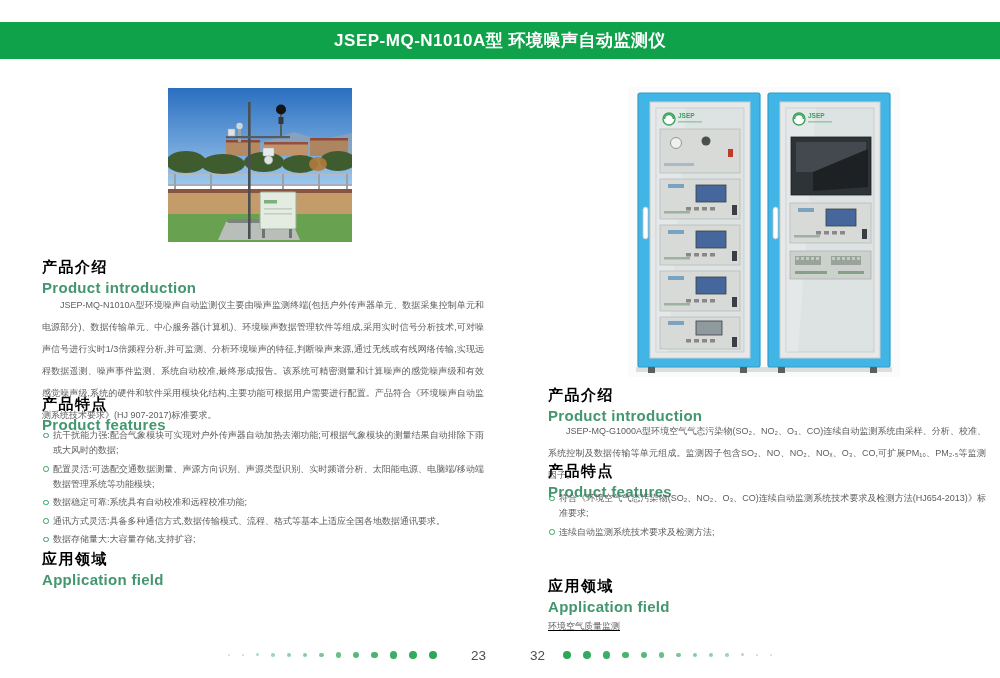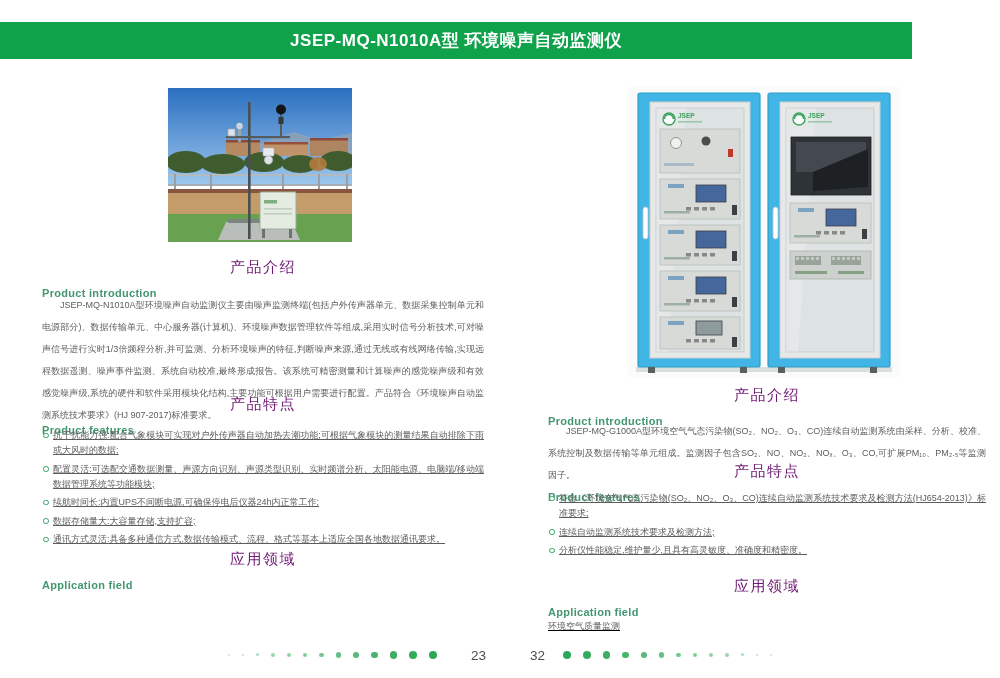--- a/index.html
+++ b/index.html
@@ -1,39 +1,39 @@
 <!DOCTYPE html>
 <html><head>
 <meta charset="utf-8">
 <style>
   html,body{margin:0;padding:0;background:#ffffff;}
   .page{position:relative;width:1000px;height:678px;background:#ffffff;overflow:hidden;
         font-family:"Liberation Sans","DejaVu Sans",sans-serif;}
 
   
-  .header-bar{position:absolute;top:22px;left:0;width:912px;height:37px;background:#10a14b;display:flex;}
+  .header-bar{position:absolute;top:22px;left:0;width:1000px;height:37px;background:#10a14b;display:flex;}
   .header-half{flex:1;display:flex;align-items:center;justify-content:center;color:#ffffff;}
   .title-left{font-size:17px;font-weight:bold;letter-spacing:0.5px;}
   .title-right{font-size:12.5px;font-weight:bold;letter-spacing:0.2px;}
 
   
   .photo{position:absolute;}
   #left-photo{left:168px;top:88px;width:184px;height:154px;}
   #right-photo{left:628px;top:87px;width:272px;height:290px;}
 
   
   .section{position:absolute;width:442px;}
   .col-left{left:42px;}
   .col-right{left:548px;width:438px;}
-  .h-cn{font-size:15px;font-weight:normal;color:#701a75;margin:0;letter-spacing:1.5px;text-align:center;}
-  .h-en{font-size:11px;font-weight:bold;color:#43976f;margin:10px 0 0 0;letter-spacing:0.3px;}
+  .h-cn{font-size:15px;font-weight:bold;color:#000000;margin:0;letter-spacing:1.5px;}
+  .h-en{font-size:15px;font-weight:bold;color:#43976f;margin:2px 0 0 0;letter-spacing:0.3px;}
   .body-text{font-size:9px;color:#5d5d5d;line-height:22px;text-align:justify;margin:0;}
   .indent{text-indent:2em;}
   ul.features{list-style:none;margin:0;padding:0;font-size:9px;color:#5d5d5d;line-height:15px;}
-  ul.features li{position:relative;padding-left:11px;margin-bottom:3.5px;text-align:justify;text-decoration:underline;}
+  ul.features li{position:relative;padding-left:11px;margin-bottom:3.5px;text-align:justify;}
   ul.features li::before{content:"";position:absolute;left:1px;top:4.5px;width:3.6px;height:3.6px;
         border:1.3px solid #2fa45c;border-radius:50%;background:#ffffff;}
 
   
   .footer{position:absolute;top:643px;left:0;width:1000px;height:24px;
         display:flex;align-items:center;justify-content:center;}
   .dots{display:flex;align-items:center;gap:12px;}
   .dot{border-radius:50%;background:#2ca757;flex:none;}
   .pagenum{font-size:13.5px;color:#4d4d4d;flex:none;}
   .pagenum.pn-left{margin:0 22px 0 34px;text-align:right;}
@@ -248,23 +248,23 @@
   </div>
 
   <div class="section col-left" style="top:395px;">
     <h3 class="h-cn">产品特点</h3>
     <p class="h-en">Product features</p>
   </div>
   <div class="section col-left" style="top:428px;">
     <ul class="features">
       <li>抗干扰能力强:配合气象模块可实现对户外传声器自动加热去潮功能;可根据气象模块的测量结果自动排除下雨或大风时的数据;</li>
       <li>配置灵活:可选配交通数据测量、声源方向识别、声源类型识别、实时频谱分析、太阳能电源、电脑端/移动端数据管理系统等功能模块;</li>
-      <li>续航时间长:内置UPS不间断电源,可确保停电后仪器24h内正常工作;</li>
+      <li>数据稳定可靠:系统具有自动校准和远程校准功能;</li>
+      <li>通讯方式灵活:具备多种通信方式,数据传输模式、流程、格式等基本上适应全国各地数据通讯要求。</li>
       <li>数据存储量大:大容量存储,支持扩容;</li>
-      <li>通讯方式灵活:具备多种通信方式,数据传输模式、流程、格式等基本上适应全国各地数据通讯要求。</li>
     </ul>
   </div>
 
   <div class="section col-left" style="top:550px;">
     <h3 class="h-cn">应用领域</h3>
     <p class="h-en">Application field</p>
   </div>
 
   <div class="section col-right" style="top:386px;">
     <h3 class="h-cn">产品介绍</h3>
@@ -275,21 +275,20 @@
   </div>
 
   <div class="section col-right" style="top:462px;">
     <h3 class="h-cn">产品特点</h3>
     <p class="h-en">Product features</p>
   </div>
   <div class="section col-right" style="top:491px;">
     <ul class="features">
       <li>符合《环境空气气态污染物(SO₂、NO₂、O₃、CO)连续自动监测系统技术要求及检测方法(HJ654-2013)》标准要求;</li>
       <li>连续自动监测系统技术要求及检测方法;</li>
-      <li>分析仪性能稳定,维护量少,且具有高灵敏度、准确度和精密度。</li>
     </ul>
   </div>
 
   <div class="section col-right" style="top:577px;">
     <h3 class="h-cn">应用领域</h3>
     <p class="h-en">Application field</p>
   </div>
   <div class="section col-right" style="top:615px;text-decoration:underline;">
     <p class="body-text">环境空气质量监测</p>
   </div>

